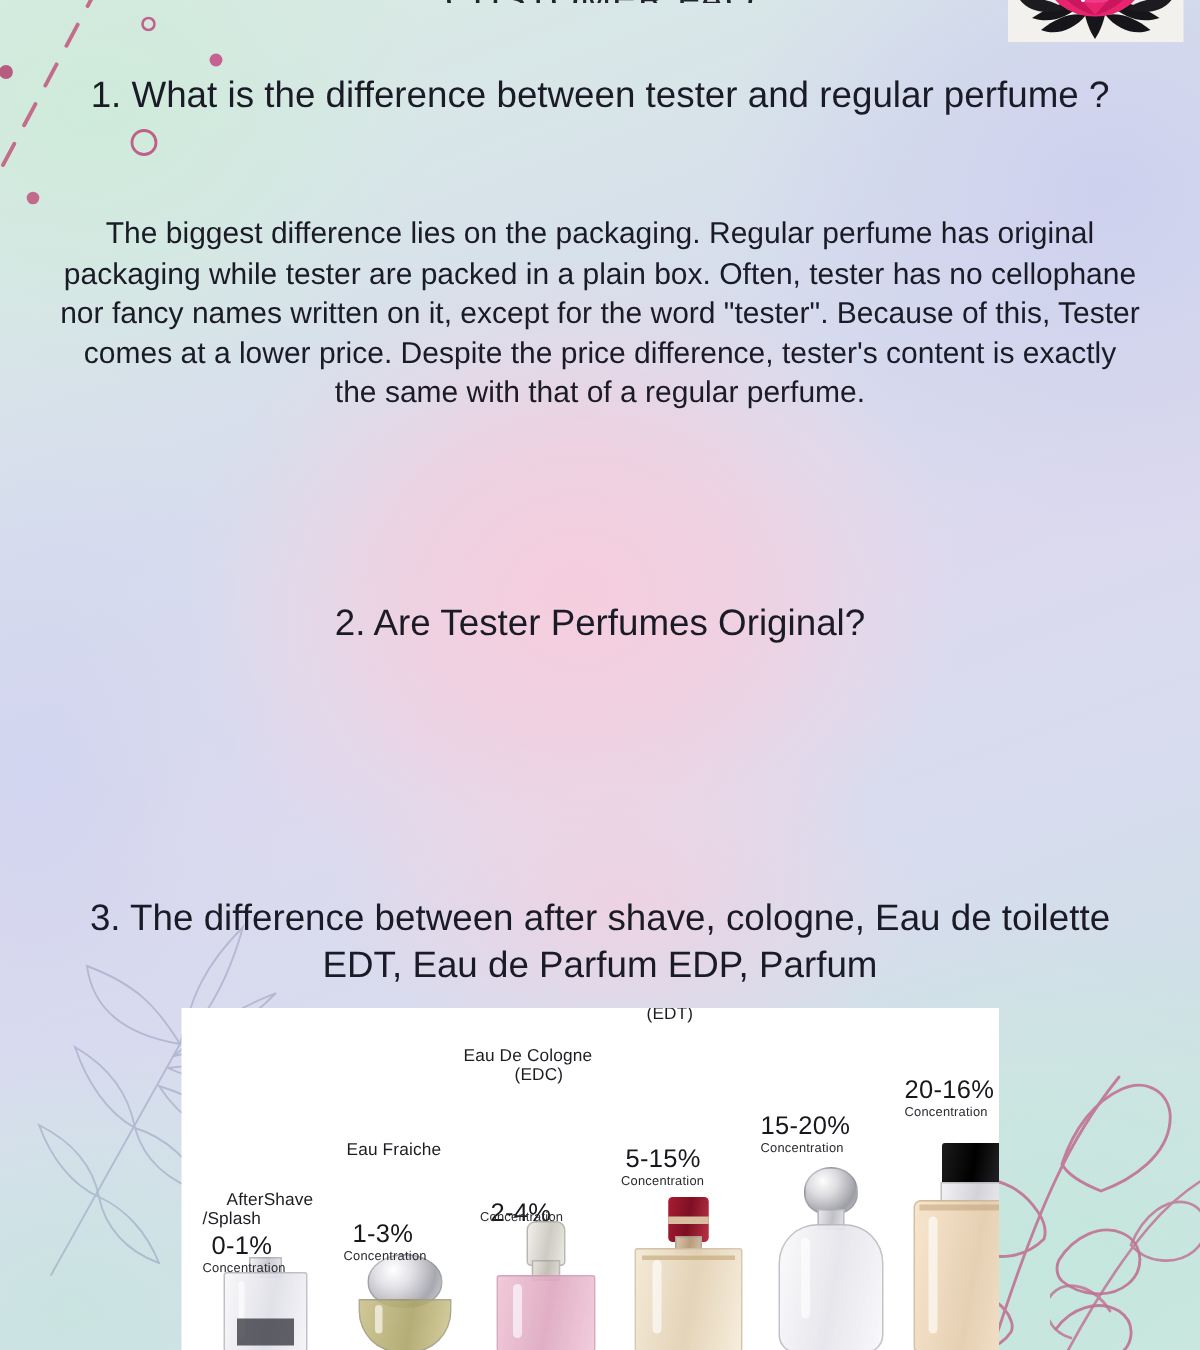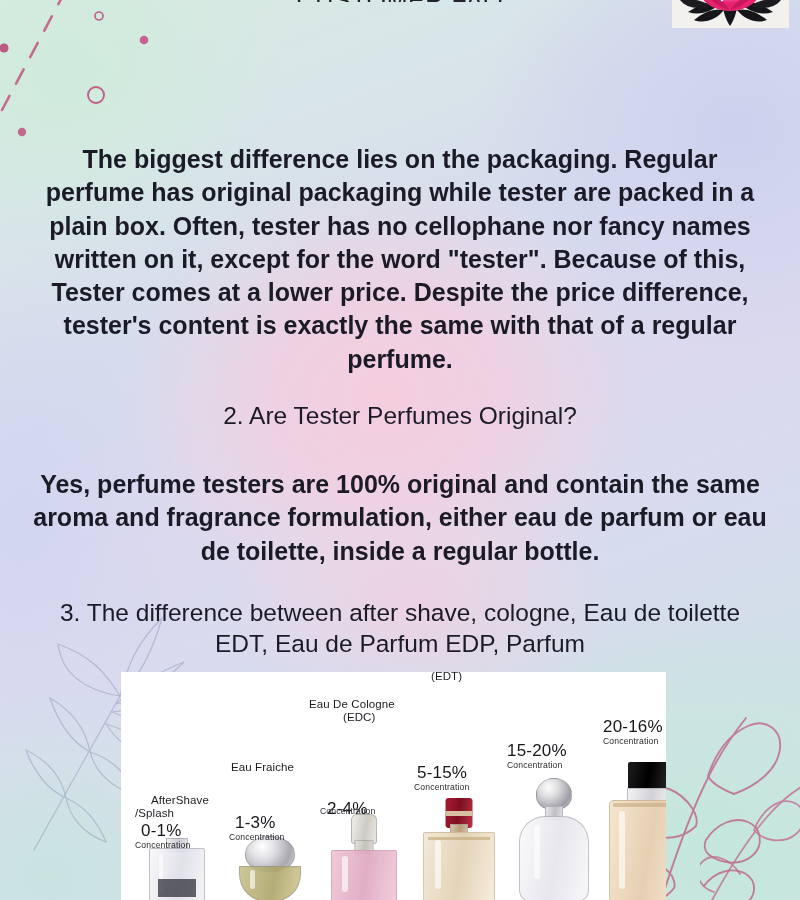--- a/index.html
+++ b/index.html
@@ -131,24 +131,24 @@
 
   .qa-block { padding: 0 26px; }
 
   .q-text {
     font-size: 24.5px;
     line-height: 1.28;
     color: #1b1b27;
     font-weight: 400;
   }
   .a-text {
-    font-size: 25px;
+    font-size: 20px;
     line-height: 1.33;
     color: #1b1b27;
-    font-weight: 700;
+    font-weight: 400;
   }
 
   #q1 { position: absolute; top: 48px;  left: 0; right: 0; }
   #a1 { position: absolute; top: 143px; left: 0; right: 0; padding: 0 40px; }
   #q2 { position: absolute; top: 400px; left: 0; right: 0; }
   #a2 { position: absolute; top: 468px; left: 0; right: 0; padding: 0 30px; }
   #q3 { position: absolute; top: 597px; left: 0; right: 0; padding: 0 52px; }
 
   
   #infographic {
@@ -311,32 +311,32 @@
         <circle cx="62" cy="30" r="1.6" fill="#ffffff"></circle>
         <circle cx="50" cy="34" r="1.4" fill="#ffffff"></circle>
       </g>
     </svg>
   </div>
 
   <div id="content">
 
     <div id="page-title">CUSTOMER FAQ</div>
 
+    <div id="q1" class="qa-block">
+      <div class="q-text">1. What is the difference between tester and regular perfume ?</div>
+    </div>
 
     <div id="a1" class="qa-block">
       <div class="a-text">The biggest difference lies on the packaging. Regular perfume has original packaging while tester are packed in a plain box. Often, tester has no cellophane nor fancy names written on it, except for the word "tester". Because of this, Tester comes at a lower price. Despite the price difference, tester's content is exactly the same with that of a regular perfume.</div>
     </div>
 
     <div id="q2" class="qa-block">
       <div class="q-text">2. Are Tester Perfumes Original?</div>
     </div>
 
-    <div id="a2" class="qa-block">
-      <div class="a-text">Yes, perfume testers are 100% original and contain the same aroma and fragrance formulation, either eau de parfum or eau de toilette, inside a regular bottle.</div>
-    </div>
 
     <div id="q3" class="qa-block">
       <div class="q-text">3. The difference between after shave, cologne, Eau de toilette EDT, Eau de Parfum EDP, Parfum</div>
     </div>
   </div>
 
   <div id="infographic">
 
     <div class="info-item" style="left:14px; bottom:0; width:86px; height:78px;">
       <div class="info-label" style="left:16px; top:-30px;">AfterShave</div>

